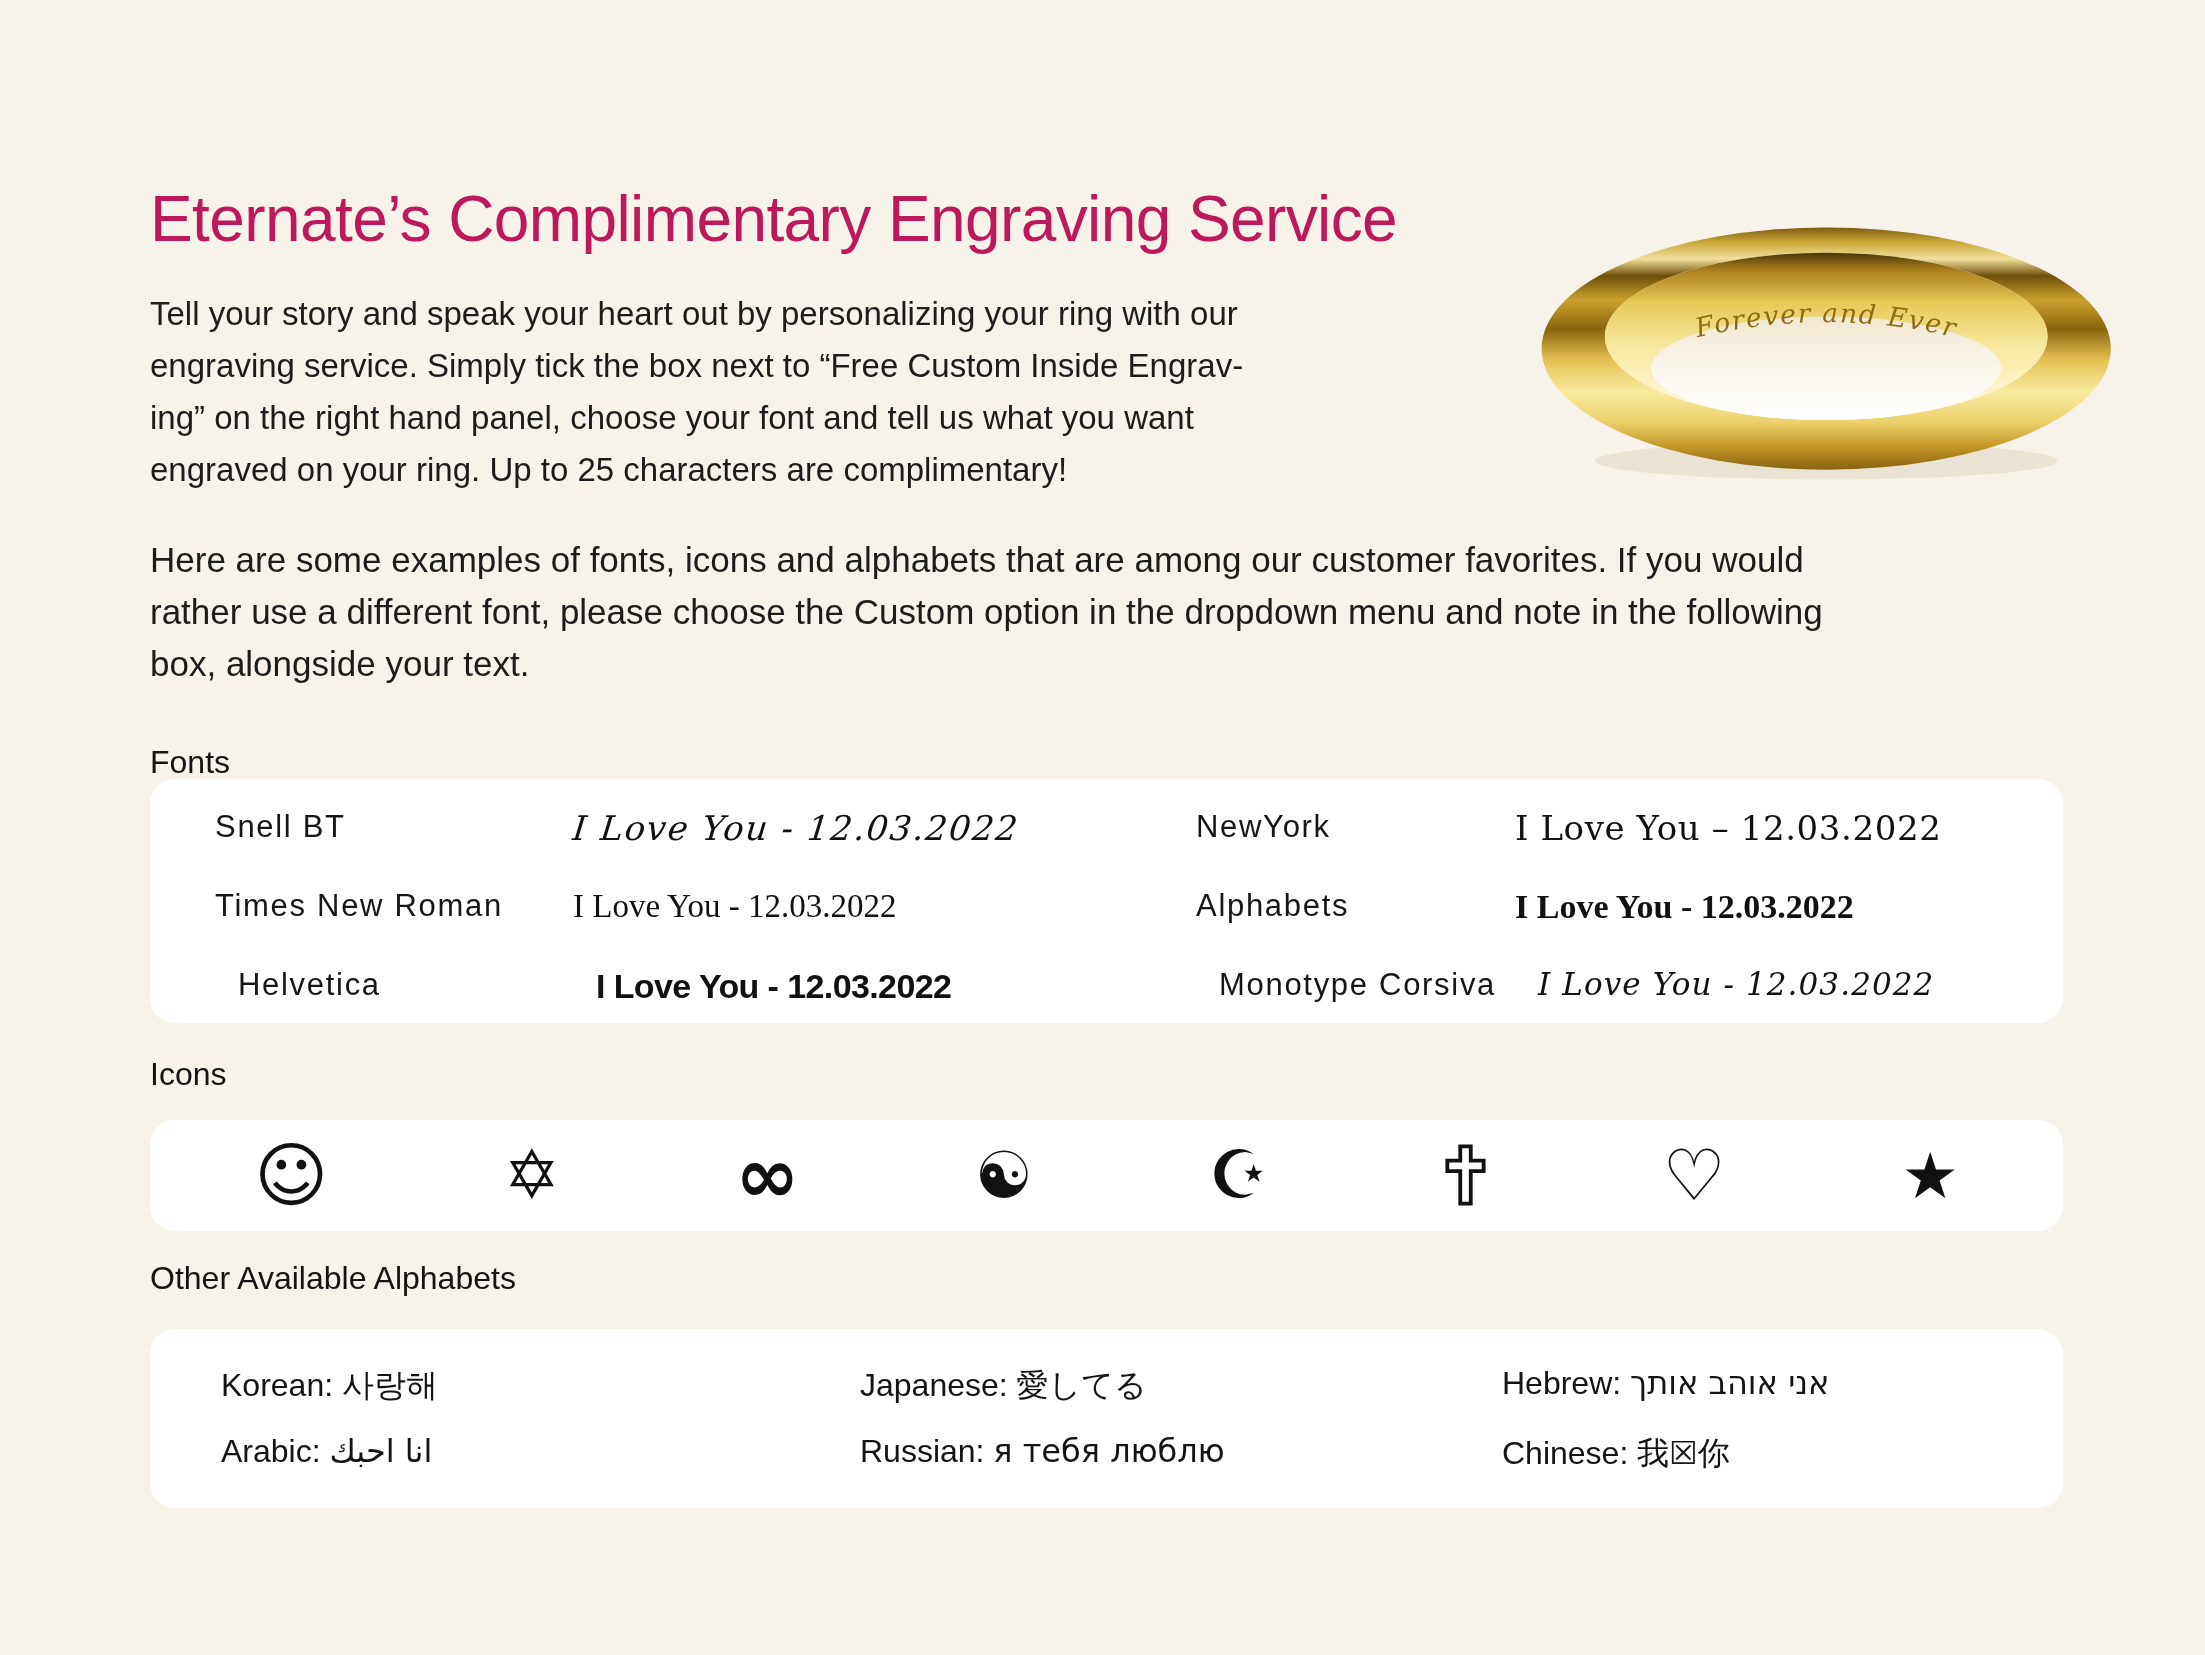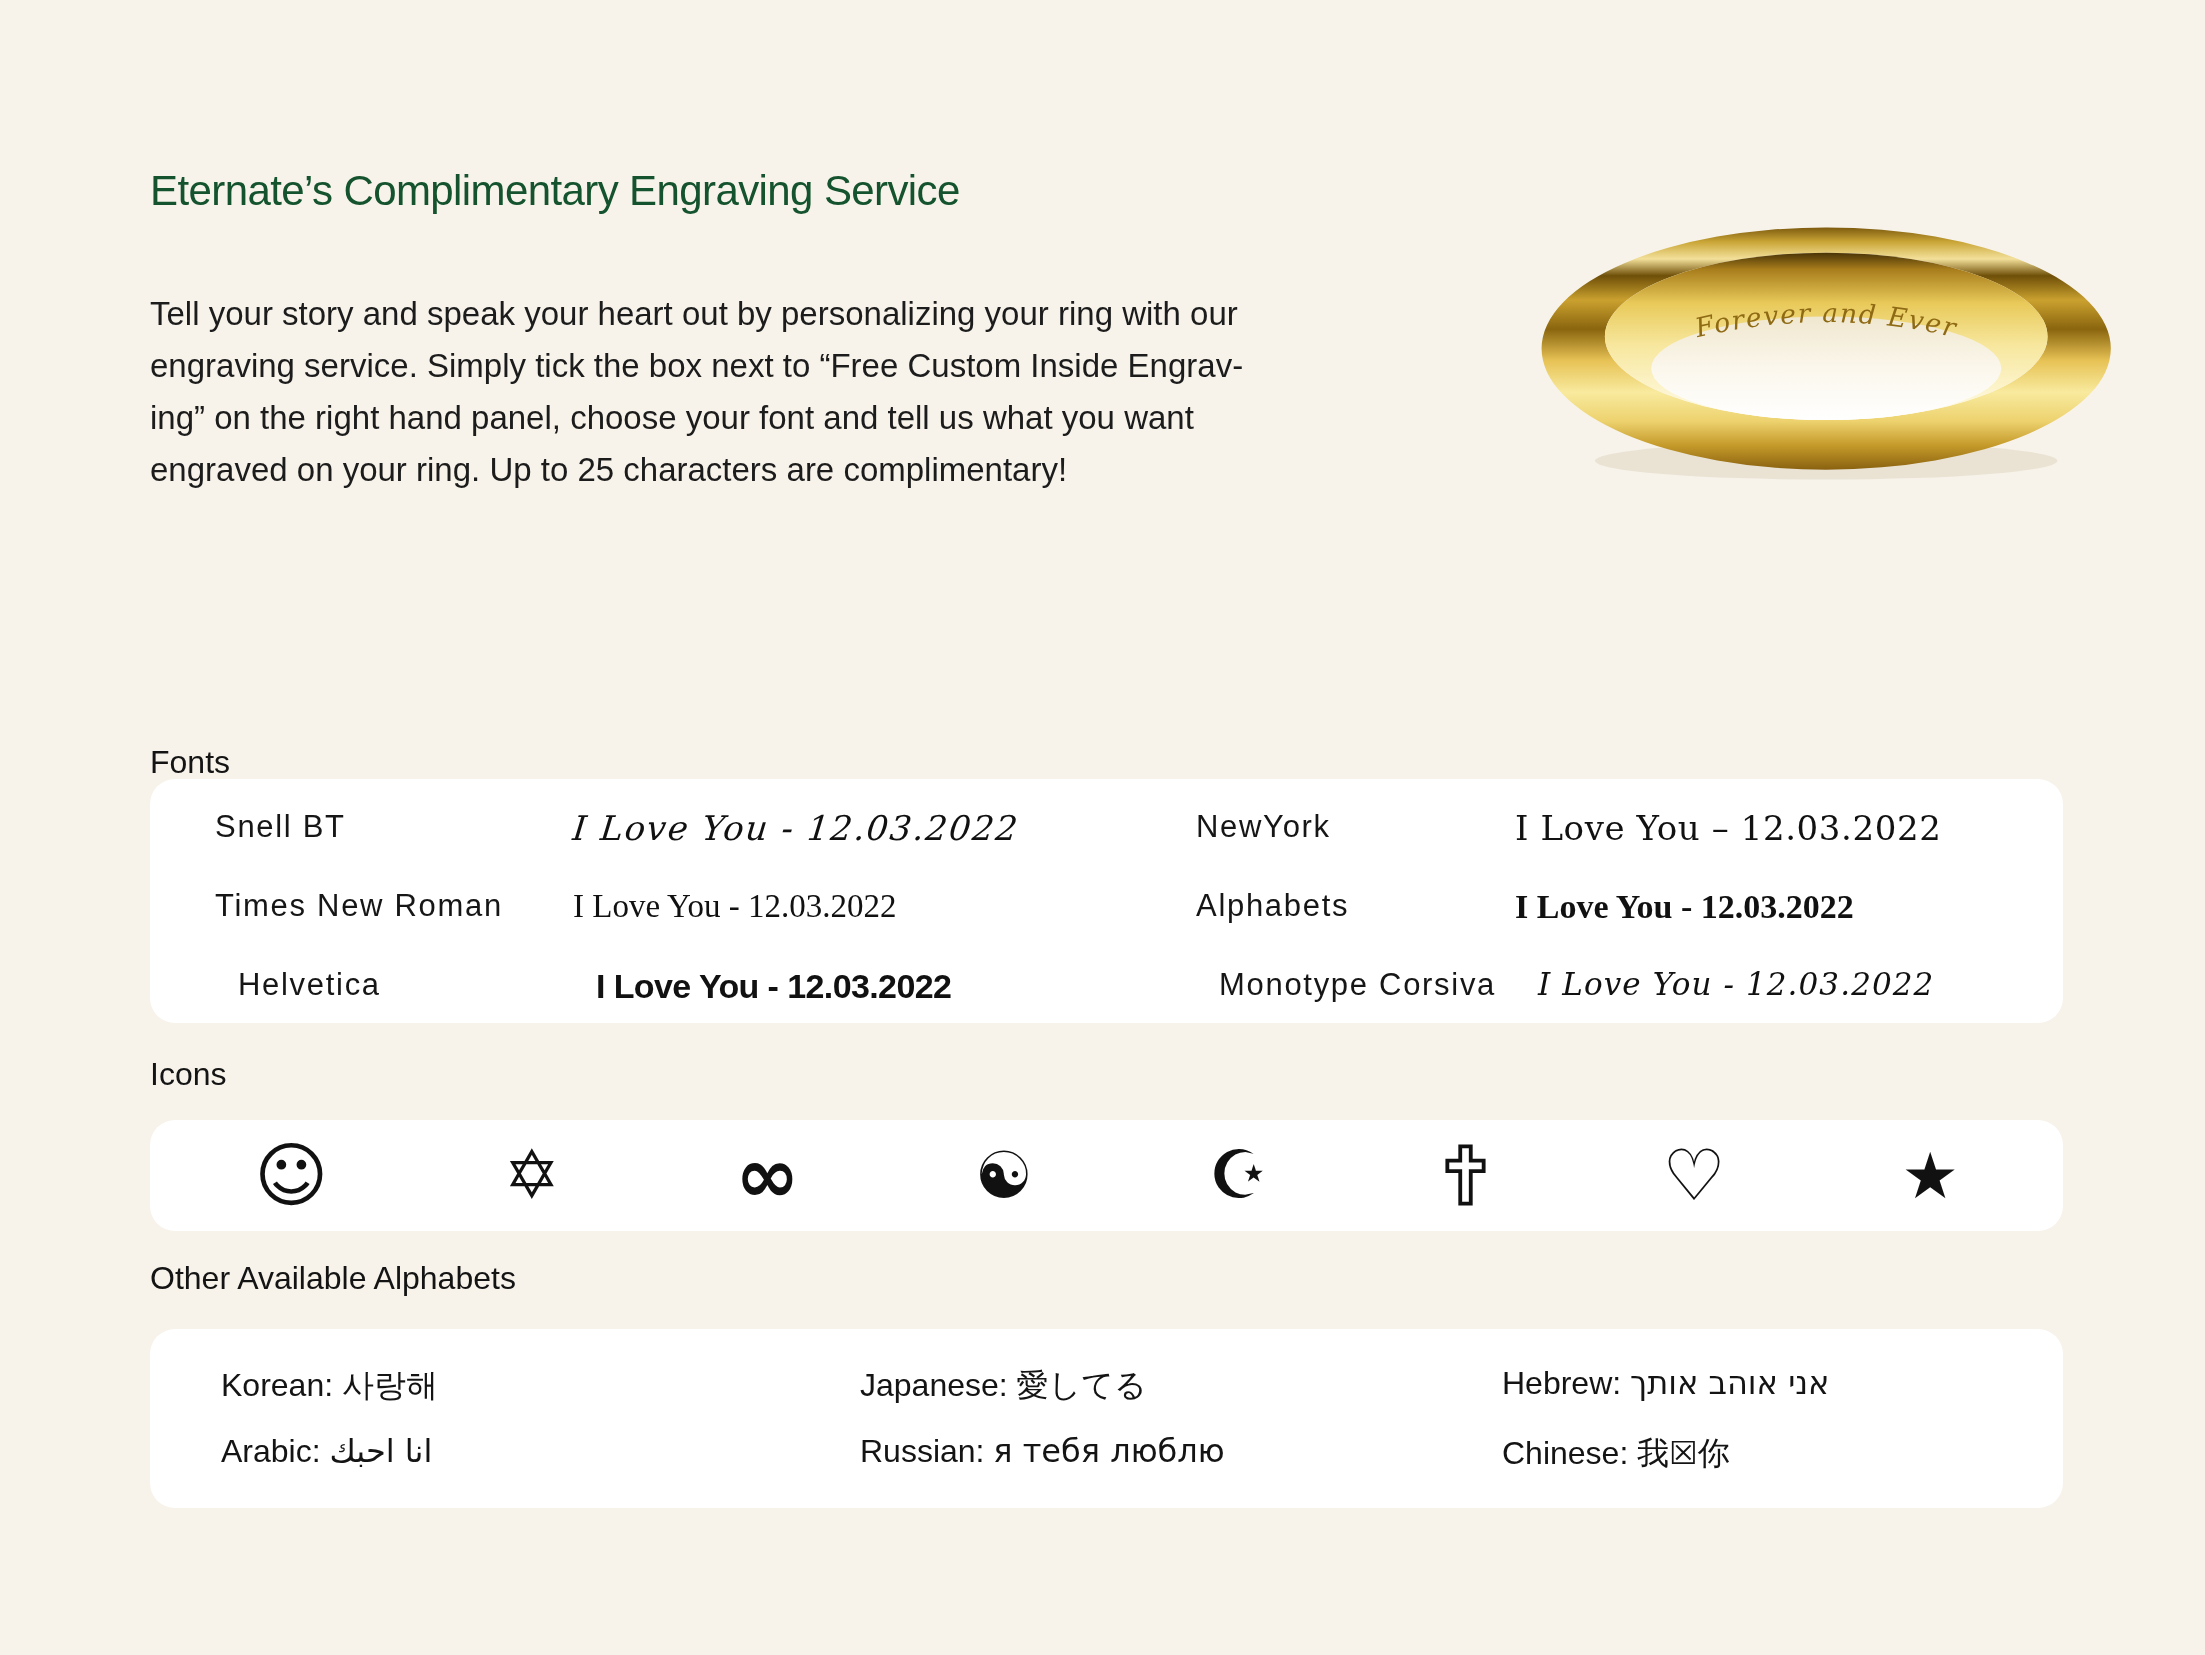--- a/index.html
+++ b/index.html
@@ -3,21 +3,21 @@
 <meta charset="utf-8">
 <style>
   html,body{margin:0;padding:0;background:#e8e4da;}
   .page{
     position:relative; width:2205px; height:1656px;
     background:#f7f3ea; overflow:hidden;
     font-family:"Liberation Sans", sans-serif; color:#191919;
   }
   .page-title{
     position:absolute; left:150px; top:139px;
-    font-size:42px; letter-spacing:-0.6px; font-weight:400; color:#14532d;
+    font-size:64px; letter-spacing:-0.6px; font-weight:400; color:#be185d;
     white-space:nowrap;
   }
   .intro-par{
     position:absolute; left:150px; top:255px; width:1455px;
     font-size:33px; line-height:52px; white-space:pre-line; color:#1c1c1c;
   }
   .body-par{
     position:absolute; left:150px; top:499px; width:2018px;
     font-size:35px; line-height:52px; white-space:pre-line; color:#1c1c1c;
   }
@@ -110,20 +110,23 @@
       <path d="M 530 8 A 517 220 0 1 0 530 448 A 517 220 0 1 0 530 8 Z
                M 530 54 A 402 152 0 1 1 530 358 A 402 152 0 1 1 530 54 Z" fill="url(#bandGrad)" fill-rule="evenodd"></path>
       <ellipse cx="530" cy="206" rx="402" ry="152" fill="url(#innerGrad)"></ellipse>
       <ellipse cx="530" cy="264" rx="318" ry="94" fill="url(#holeGrad)"></ellipse>
       <text font-family="DejaVu Serif, serif" font-style="italic" font-size="48" letter-spacing="3" fill="#8f6a14" text-anchor="middle">
         <textPath href="#engravePath" startOffset="50%">Forever and Ever</textPath>
       </text>
     </svg>
   </div>
 
+  <p class="body-par">Here are some examples of fonts, icons and alphabets that are among our customer favorites. If you would
+rather use a different font, please choose the Custom option in the dropdown menu and note in the following
+box, alongside your text.</p>
 
   <div class="section-label lbl-fonts">Fonts</div>
 
   <div class="panel fonts-panel">
     <span class="fcell frow1 fcol-label1 f-label">Snell BT</span>
     <span class="fcell frow1 fcol-sample1 f-snell">I Love You - 12.03.2022</span>
     <span class="fcell frow2 fcol-label1 f-label">Times New Roman</span>
     <span class="fcell frow2 fcol-sample1 f-times">I Love You - 12.03.2022</span>
     <span class="fcell frow3 fcol-label1 f-label">Helvetica</span>
     <span class="fcell frow3 fcol-sample1 f-helv">I Love You - 12.03.2022</span>

